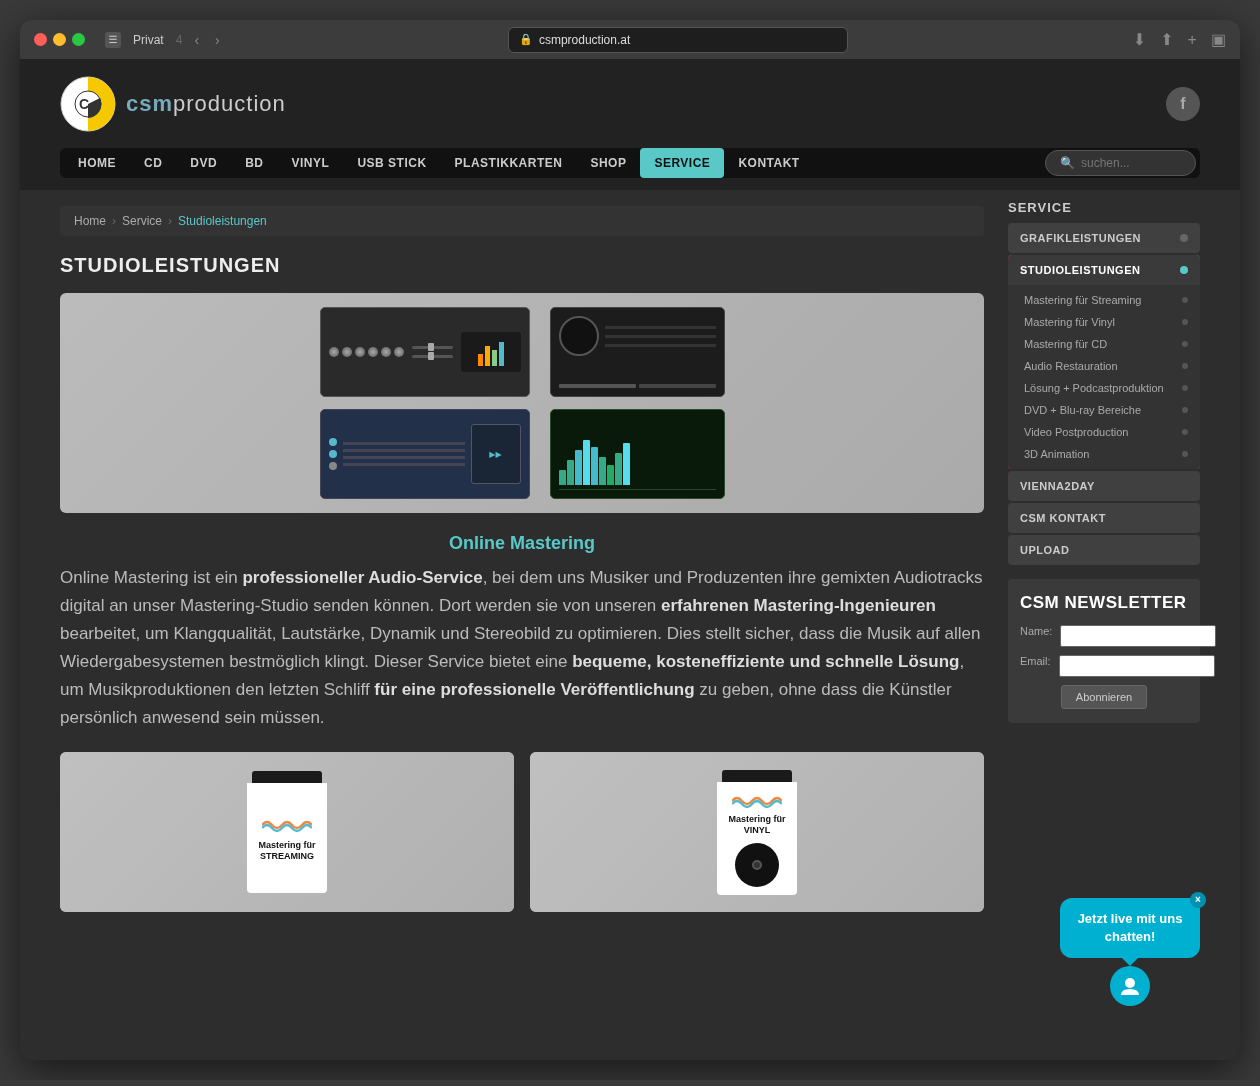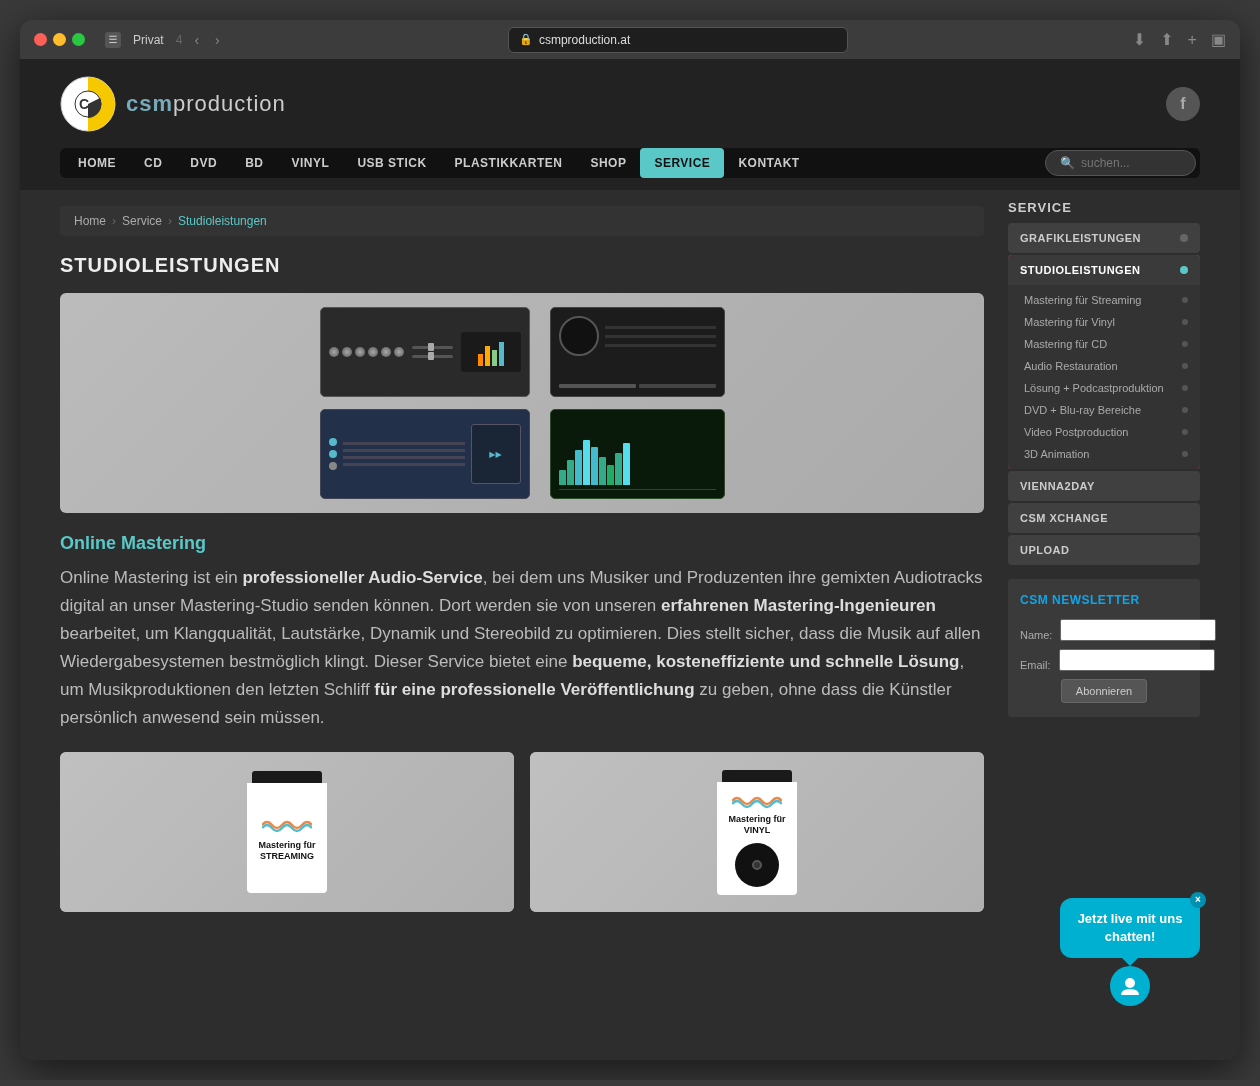--- a/index.html
+++ b/index.html
@@ -302,20 +302,21 @@
       background: #aaa;
       border-radius: 1px;
     }
 
     
     .section-heading {
       color: #5bc8c8;
       font-size: 18px;
       font-weight: bold;
       margin-bottom: 10px;
+      text-align: center;
     }
 
     .section-body {
       color: #bbb;
       font-size: 17px;
       line-height: 1.65;
       margin-bottom: 12px;
     }
 
     .section-body strong { font-weight: bold; color: #ddd; }
@@ -421,30 +422,30 @@
 
     
     .newsletter-box {
       background: #3a3a3a;
       border-radius: 4px;
       padding: 14px 12px;
       margin-top: 14px;
     }
 
     .newsletter-heading {
-      color: #0ea5e9;
-      font-size: 12px;
+      color: #ffffff;
+      font-size: 17px;
       font-weight: bold;
       letter-spacing: 0.5px;
       margin-bottom: 12px;
     }
 
     .newsletter-field {
       display: flex;
-      align-items: flex-end;
+      align-items: flex-start;
       gap: 8px;
       margin-bottom: 8px;
       font-size: 11px;
       color: #aaa;
     }
 
     .newsletter-field label {
       width: 36px;
       text-align: right;
     }
@@ -821,21 +822,21 @@
               <div class="sub-dot"></div>
             </div>
             <div class="sidebar-sub-item">
               <span>3D Animation</span>
               <div class="sub-dot"></div>
             </div>
           </div>
         </div>
 
         <div class="sidebar-plain-btn">VIENNA2DAY</div>
-        <div class="sidebar-plain-btn">CSM XCHANGE</div>
+        <div class="sidebar-plain-btn">CSM KONTAKT</div>
         <div class="sidebar-plain-btn">UPLOAD</div>
 
         <div class="newsletter-box">
           <div class="newsletter-heading">CSM NEWSLETTER</div>
           <div class="newsletter-field">
             <label>Name:</label>
             <input type="text" style="">
           </div>
           <div class="newsletter-field">
             <label>Email:</label>

